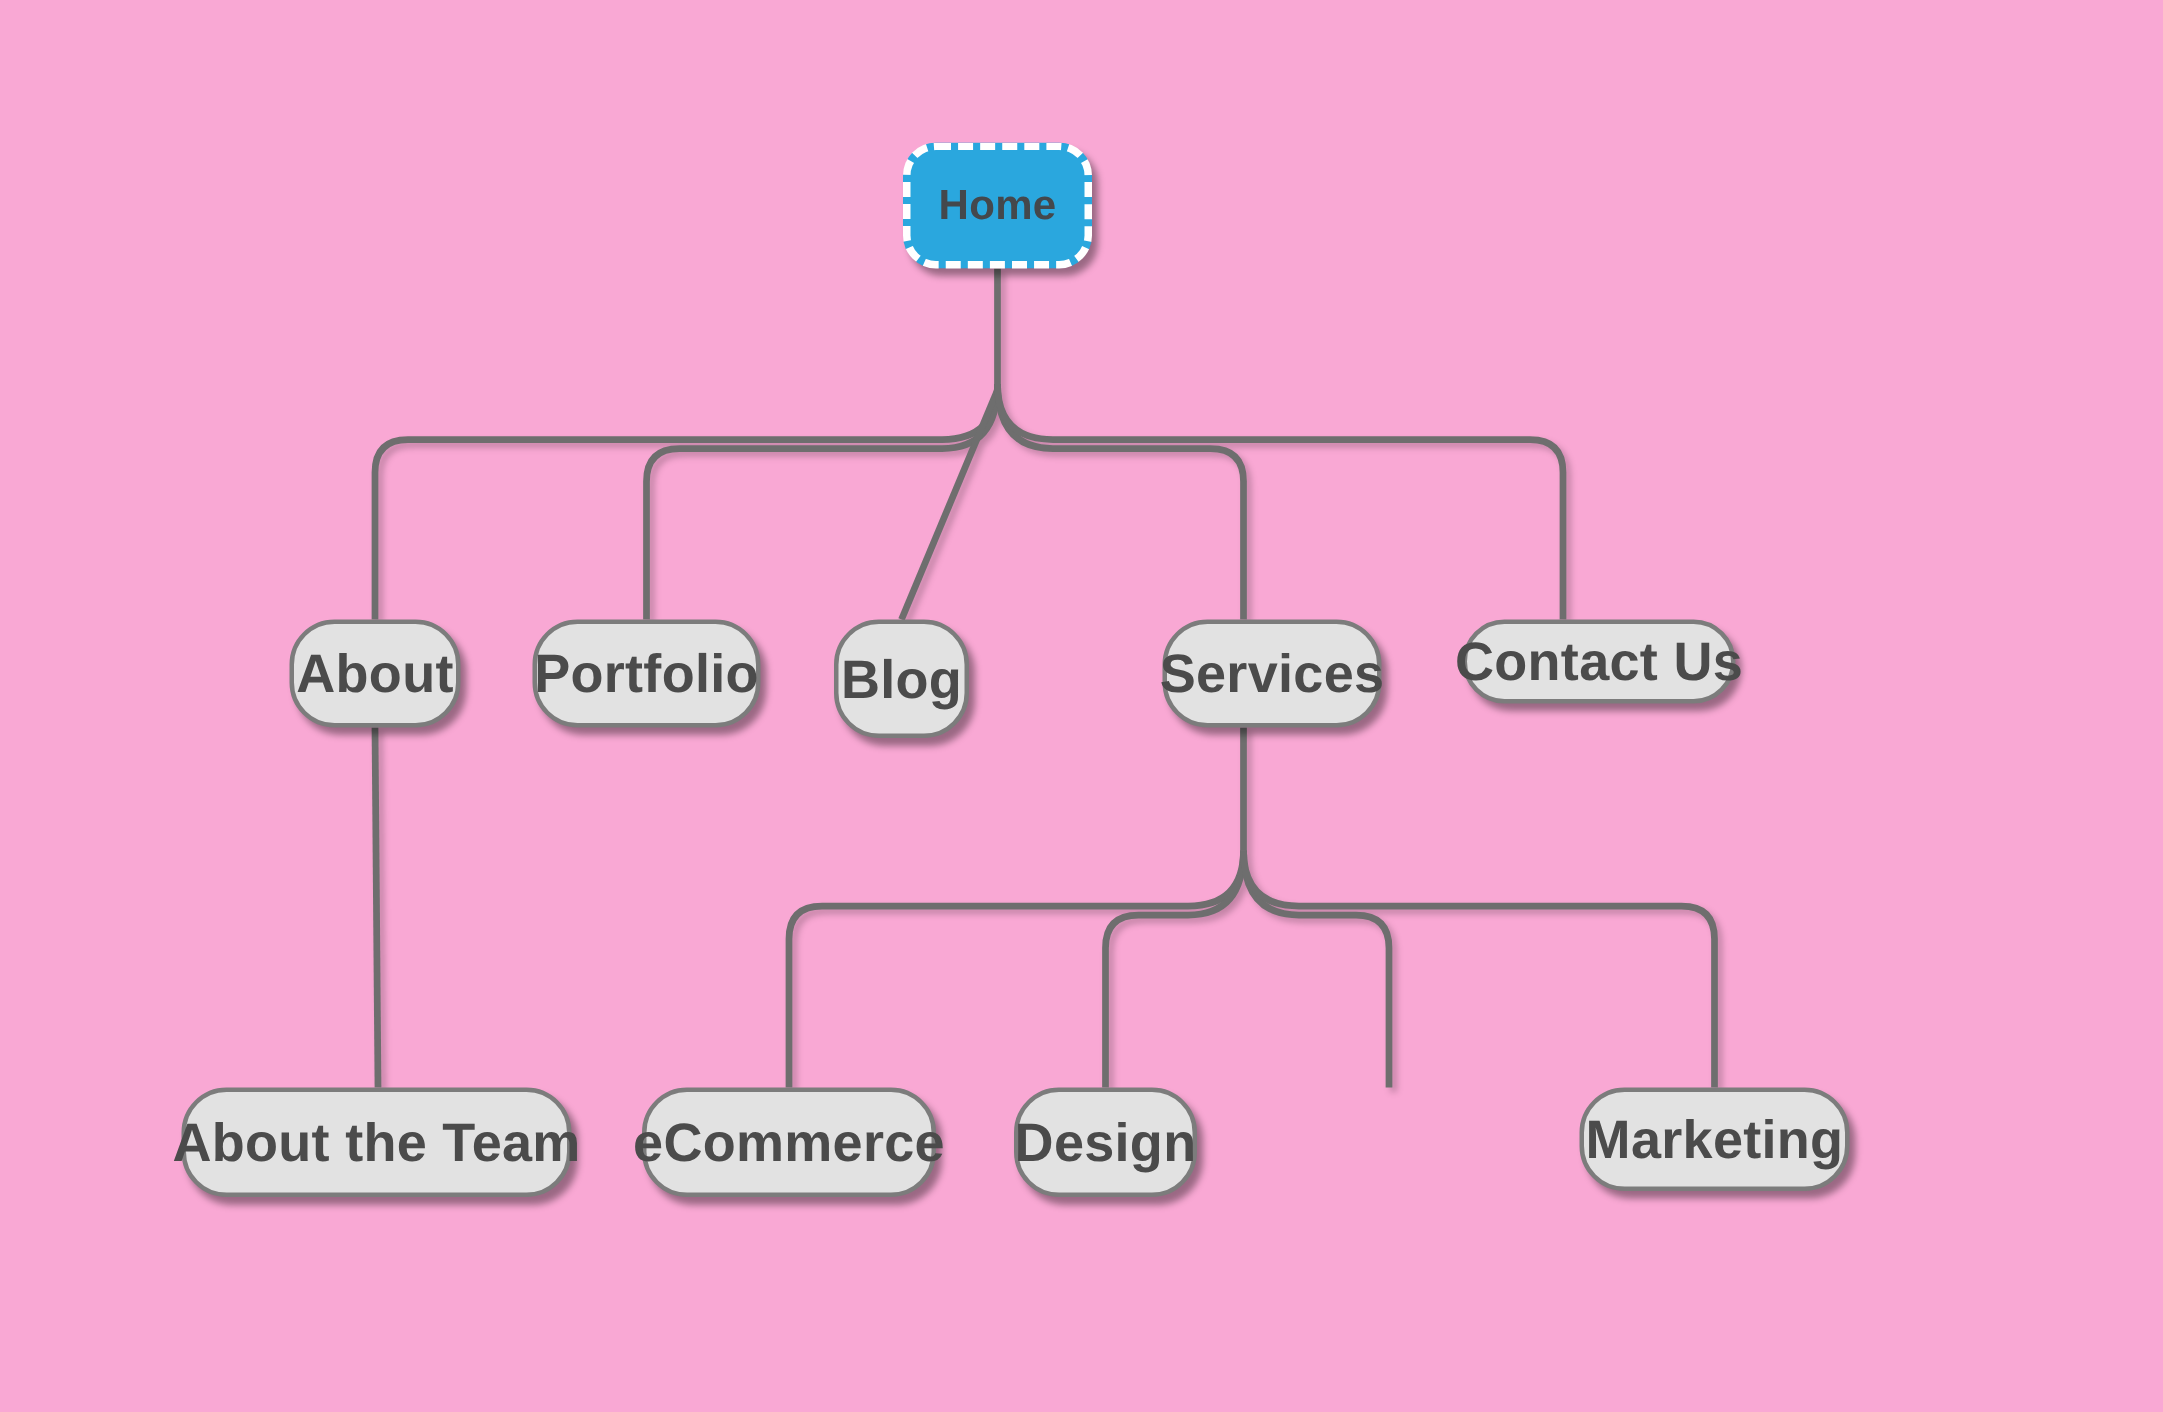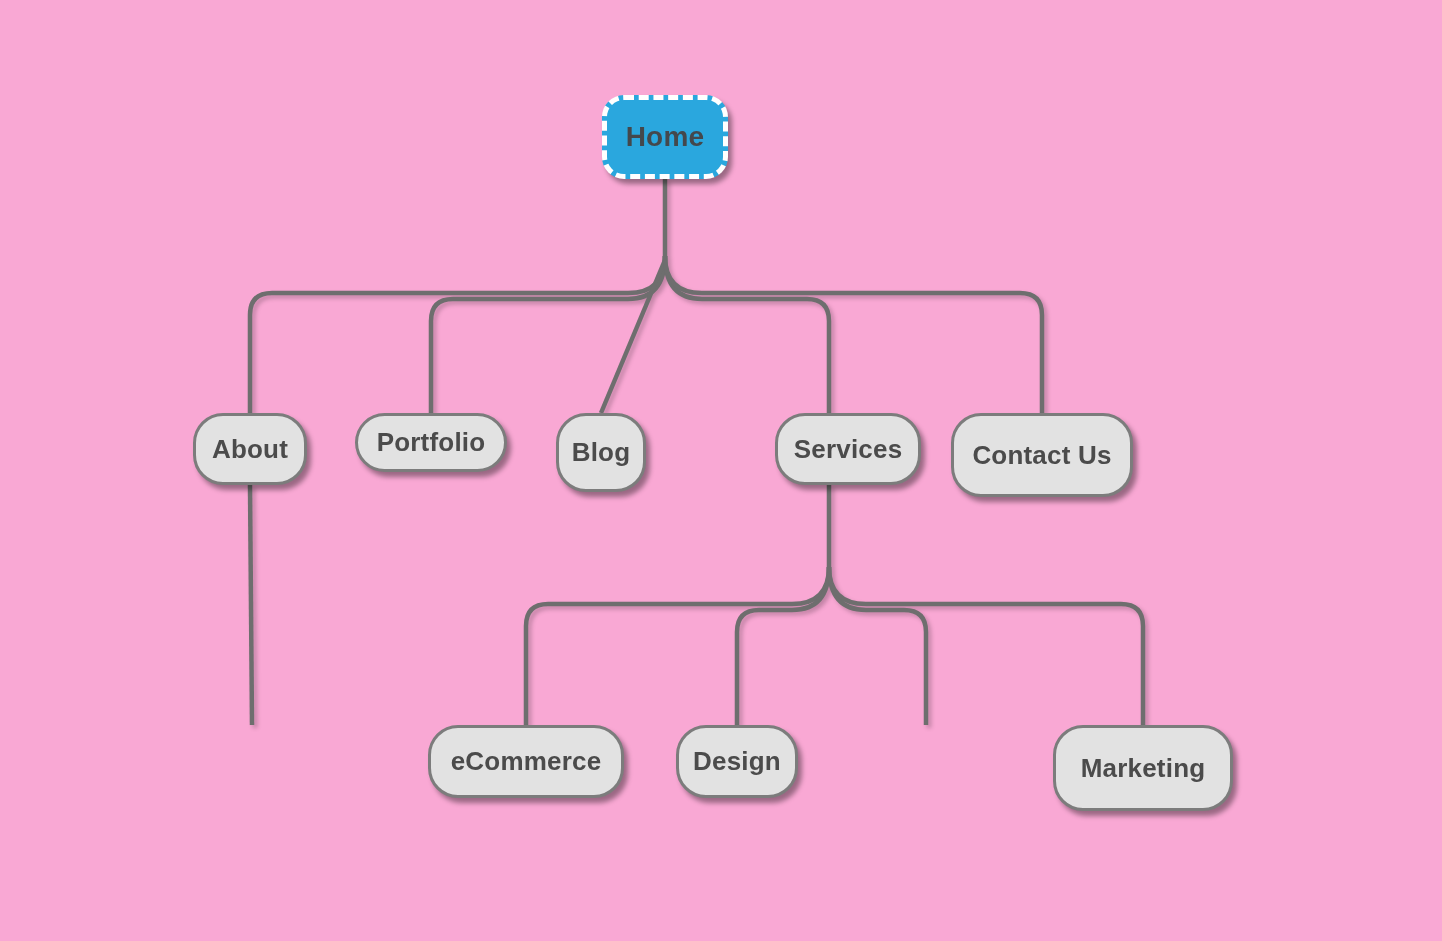--- a/index.html
+++ b/index.html
@@ -28,21 +28,21 @@
     stroke-width:4.5;
     stroke-linecap:butt;
   }
   .node{
     position:absolute;
     display:flex;align-items:center;justify-content:center;
     background:var(--node-fill);
     border:3px solid var(--node-border);
     border-radius:30px;
     color:var(--text);
-    font-size:26px;font-weight:bold;
+    font-size:36px;font-weight:bold;
     letter-spacing:0.2px;
     box-shadow:4px 5px 5px rgba(0,0,0,0.38);
     cursor:pointer;
     white-space:nowrap;
   }
   .node--primary{
     background:var(--accent-blue);
     border:5px dashed #ffffff;
     border-radius:22px;
     color:var(--text-primary);
@@ -70,43 +70,46 @@
   </svg>
 
   <div class="node node--primary" style="left:602px;top:95px;width:126px;height:84px">
     <span>Home</span>
   </div>
 
   <div class="node" style="left:193px;top:413px;width:114px;height:72px">
     <span>About</span>
   </div>
 
-  <div class="node" style="left:355px;top:413px;width:152px;height:59px">
+  <div class="node" style="left:355px;top:413px;width:152px;height:72px">
     <span>Portfolio</span>
   </div>
 
   <div class="node" style="left:556px;top:413px;width:90px;height:79px">
     <span>Blog</span>
   </div>
 
   <div class="node" style="left:775px;top:413px;width:146px;height:72px">
     <span>Services</span>
   </div>
 
-  <div class="node" style="left:951px;top:413px;width:182px;height:84px">
+  <div class="node" style="left:975px;top:413px;width:182px;height:56px">
     <span>Contact Us</span>
   </div>
 
+  <div class="node" style="left:121px;top:725px;width:260px;height:73px">
+    <span>About the Team</span>
+  </div>
 
   <div class="node" style="left:676px;top:725px;width:122px;height:73px">
     <span>Design</span>
   </div>
 
   <div class="node" style="left:428px;top:725px;width:196px;height:73px">
     <span>eCommerce</span>
   </div>
 
 
-  <div class="node" style="left:1053px;top:725px;width:180px;height:86px">
+  <div class="node" style="left:1053px;top:725px;width:180px;height:69px">
     <span>Marketing</span>
   </div>
 
 </div>
 
 </body></html>

